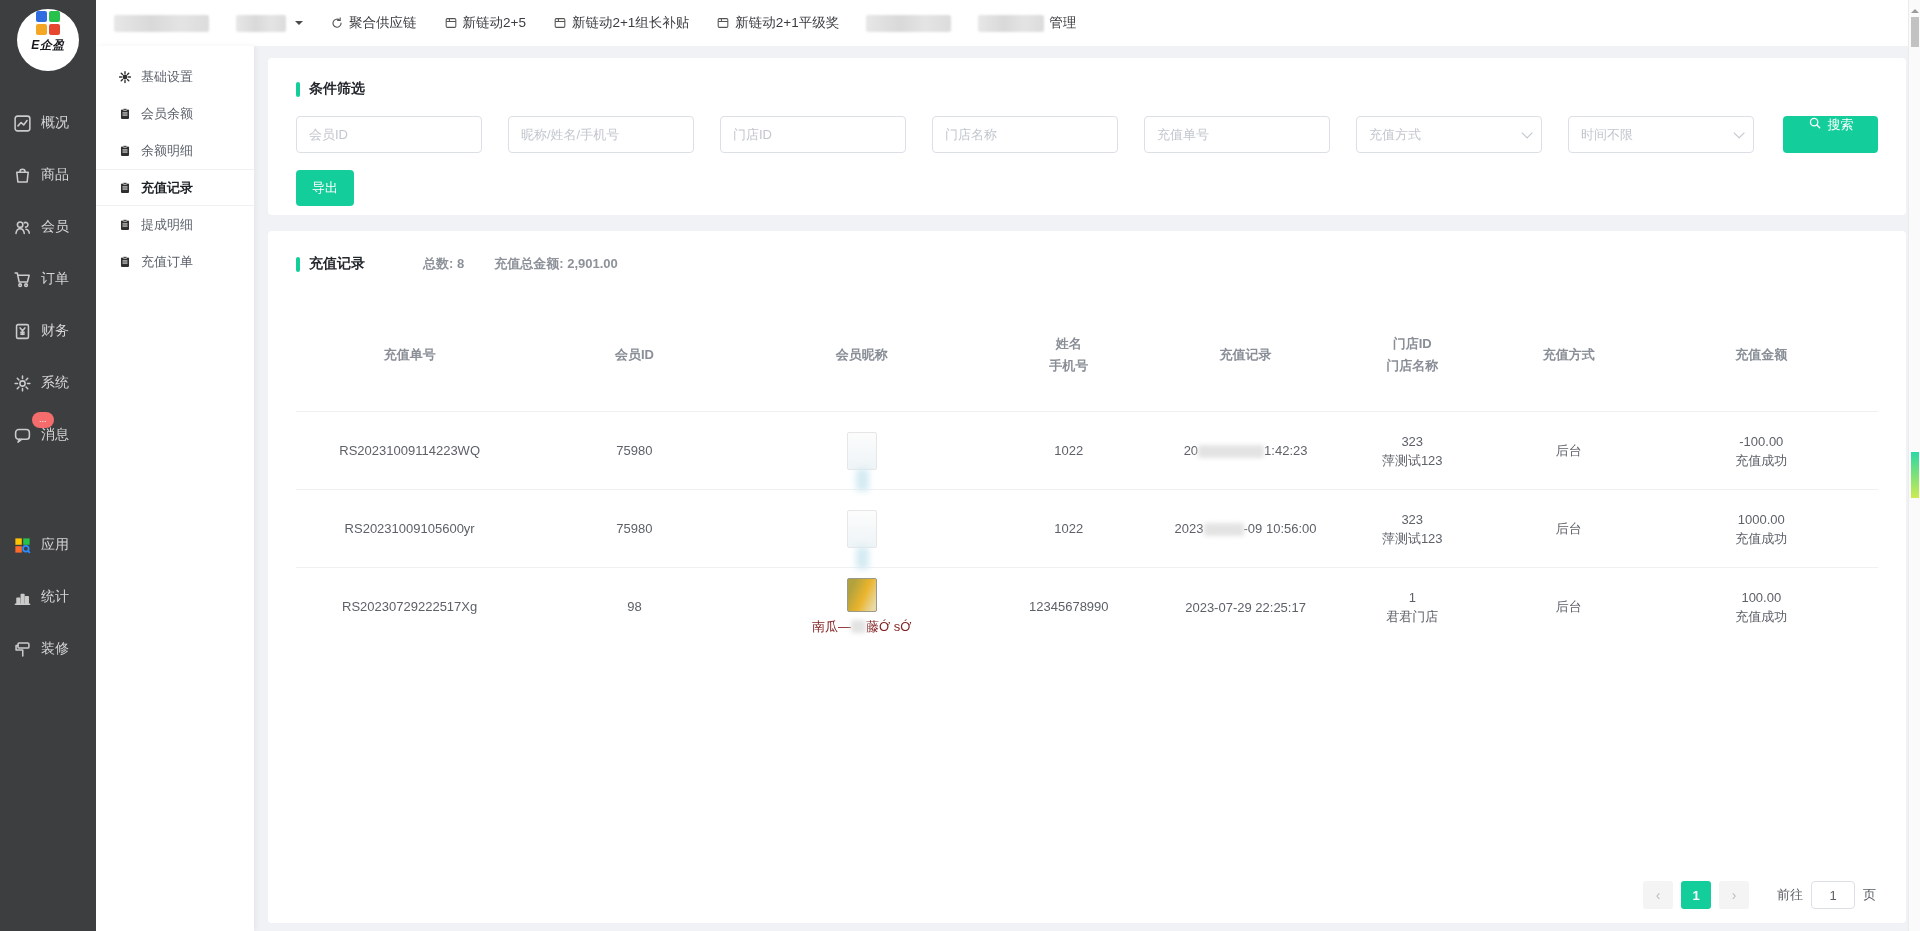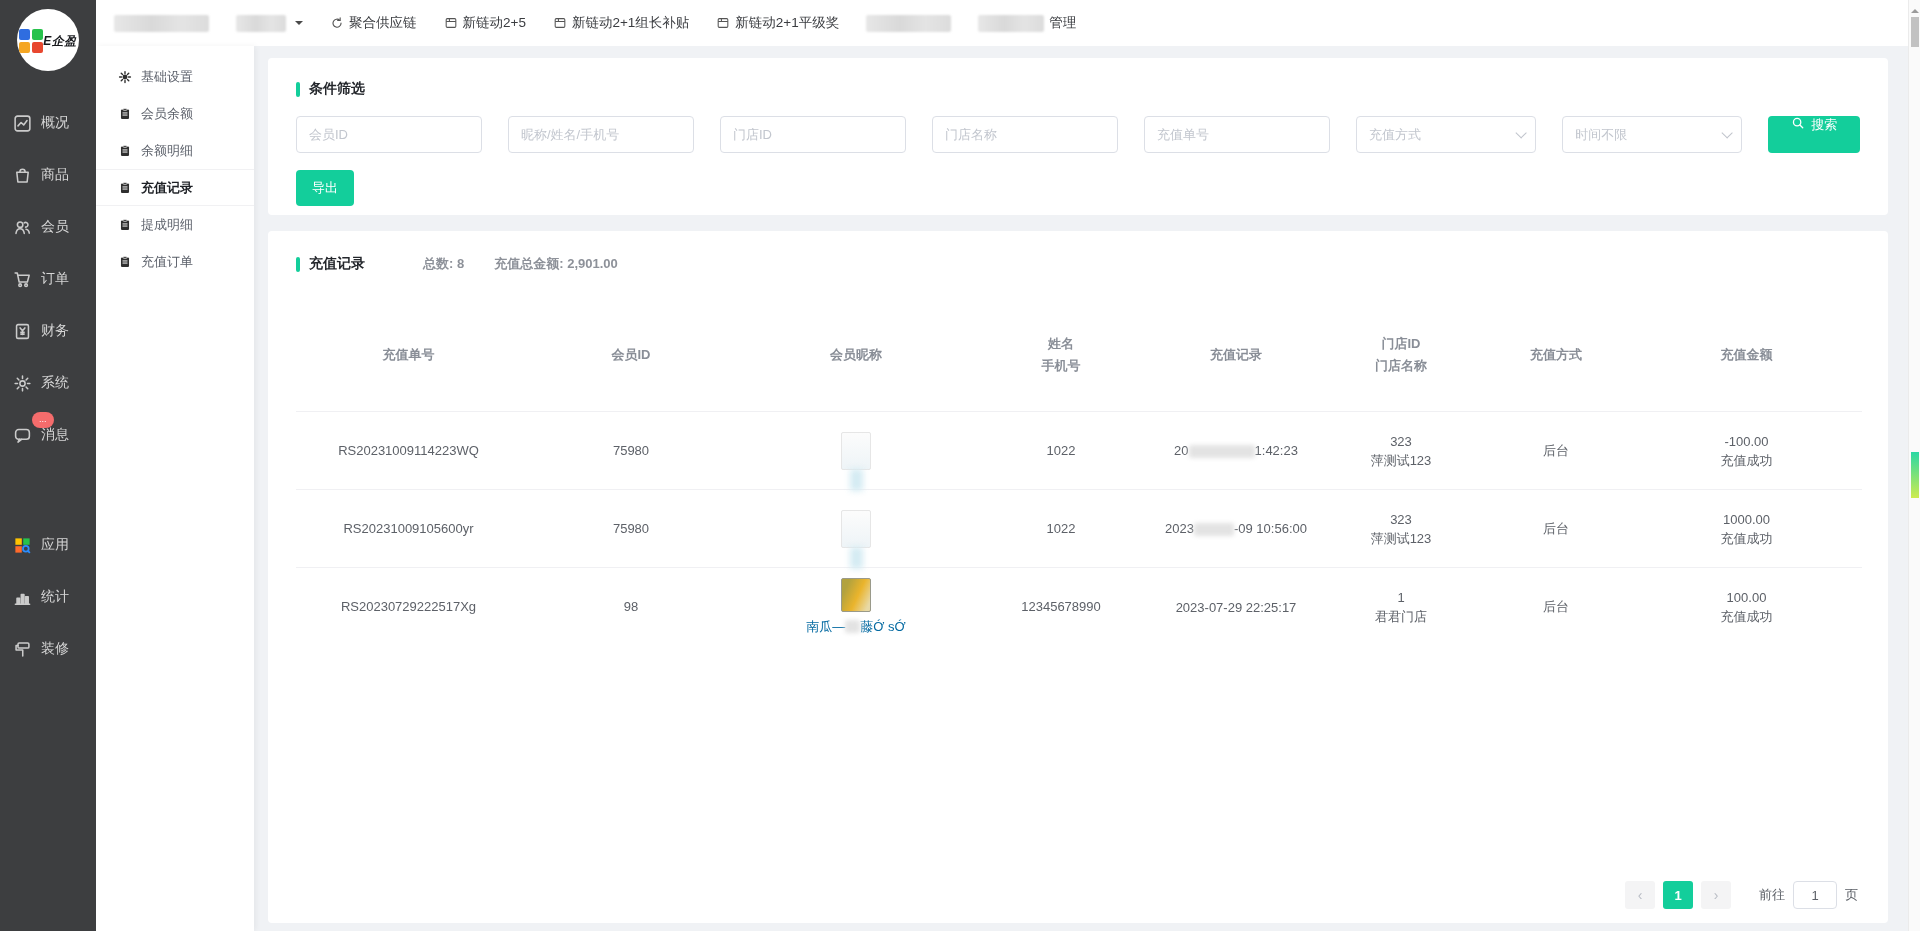--- a/index.html
+++ b/index.html
@@ -5,21 +5,21 @@
 * { margin:0; padding:0; box-sizing:border-box; }
 html,body { background:#e9ebee; }
 .page {
   position:relative; width:1920px; height:931px; overflow:hidden;
   background:#f0f2f5; font-family:"Liberation Sans","DejaVu Sans",sans-serif;
   font-size:13px; color:#5d6168;
 }
 
 .sidebar { position:absolute; left:0; top:0; width:96px; height:100%; background:#3d3e40; z-index:6; }
 .logo-wrap { width:62px; height:62px; margin:9px auto 0; border-radius:50%; background:#fff;
-  display:flex; flex-direction:row; align-items:center; justify-content:center; overflow:hidden; }
+  display:flex; flex-direction:column; align-items:center; justify-content:flex-start; overflow:hidden; }
 .logo-mark { display:grid; grid-template-columns:11px 11px; grid-template-rows:11px 11px; gap:2px; margin-top:2px; }
 .logo-mark i { display:block; border-radius:2px; }
 .logo-text { font-size:12px; font-weight:bold; font-style:italic; color:#16181c; letter-spacing:0.5px; margin-top:2px; }
 .side-nav { margin-top:26px; display:flex; flex-direction:column; }
 .side-item { height:52px; display:flex; align-items:center; padding-left:13px; gap:9px;
   color:#d6d6d6; font-size:14px; cursor:pointer; position:relative; }
 .side-item svg { width:19px; height:19px; flex:none; }
 .badge { position:absolute; top:3px; left:32px; background:#f56c6c; color:#fff;
   border-radius:9px; font-size:9px; line-height:10px; padding:2px 7px 4px; }
 
@@ -33,21 +33,21 @@
 .pill { height:22px; border-radius:11px; background:linear-gradient(90deg,#ececec,#dedede 45%,#e8e8e8); filter:blur(1.5px); }
 .pill-frag { font-size:12px; color:#555; margin-left:-14px; }
 
 .submenu { position:absolute; left:96px; top:46px; width:158px; bottom:0; background:#fff;
   box-shadow:2px 0 6px rgba(0,0,0,.05); padding-top:12px; z-index:5; }
 .sub-item { height:37px; display:flex; align-items:center; gap:9px; padding-left:22px;
   font-size:13px; color:#5a5f69; cursor:pointer; }
 .sub-item svg { width:14px; height:14px; flex:none; }
 .sub-item.active { color:#1e2126; font-weight:bold; border-top:1px solid #f1f1f3; border-bottom:1px solid #f1f1f3; }
 
-.content { position:absolute; left:254px; top:46px; right:0; bottom:0; padding:12px 32px 0 14px; overflow:hidden; }
+.content { position:absolute; left:254px; top:46px; right:0; bottom:0; padding:12px 14px 0 14px; overflow:hidden; }
 .card { background:#fff; border-radius:4px; }
 .sec-title { display:flex; align-items:center; gap:9px; font-size:14px; font-weight:bold; color:#24272c; }
 .sec-bar { width:4px; height:15px; background:var(--accent,#13ce9b); border-radius:2px; }
 .filter-card { height:157px; padding:22px 28px; }
 .filter-row { margin-top:18px; display:flex; gap:26px; align-items:center; }
 .f-input, .f-select { width:186px; height:37px; border:1px solid #dcdfe6; border-radius:4px;
   padding:0 12px; font-size:13px; color:#5d6168; background:#fff; outline:none; }
 .f-input::placeholder { color:#c2c6ce; }
 .f-select { display:flex; align-items:center; justify-content:space-between; cursor:pointer; }
 .sel-text { color:#c2c6ce; }
@@ -68,21 +68,21 @@
   color:#5d6168; font-size:13px; line-height:19px; }
 .two-line div { line-height:19px; }
 .avatar { width:30px; height:38px; margin:0 auto; border:1px solid #e6e6e6; border-radius:2px;
   background:linear-gradient(#fcfcfc,#eef4f7); position:relative; }
 .avatar.blurred::after { content:""; position:absolute; left:8px; top:100%; width:13px; height:22px;
   background:#d4ebf3; filter:blur(3px); }
 .avatar.yellow { height:34px; border-color:#9a9a8a;
   background:linear-gradient(115deg,#b2a23e 18%,#eab42c 55%,#e8d9a5 90%); }
 .blur-chip { display:inline-block; height:13px; background:#e3e3e3; filter:blur(2.2px);
   border-radius:2px; vertical-align:-2px; }
-.nick-link { color:#0369a1; margin-top:5px; white-space:nowrap; cursor:pointer; }
+.nick-link { color:#7f1d1d; margin-top:5px; white-space:nowrap; cursor:pointer; }
 .time-cell span { vertical-align:middle; }
 
 .pager { position:absolute; right:30px; bottom:14px; display:flex; align-items:center; gap:8px;
   font-size:13px; color:#5d6168; }
 .pg-btn { width:30px; height:28px; background:#f4f4f5; border-radius:3px; display:flex;
   align-items:center; justify-content:center; color:#b9bdc5; font-size:14px; cursor:pointer; }
 .pg-cur { width:30px; height:28px; background:var(--accent,#13ce9b); color:#fff; border-radius:3px;
   display:flex; align-items:center; justify-content:center; font-weight:bold; cursor:pointer; }
 .goto-label { margin-left:20px; }
 .goto-input { width:44px; height:28px; border:1px solid #dcdfe6; border-radius:4px; text-align:center;

